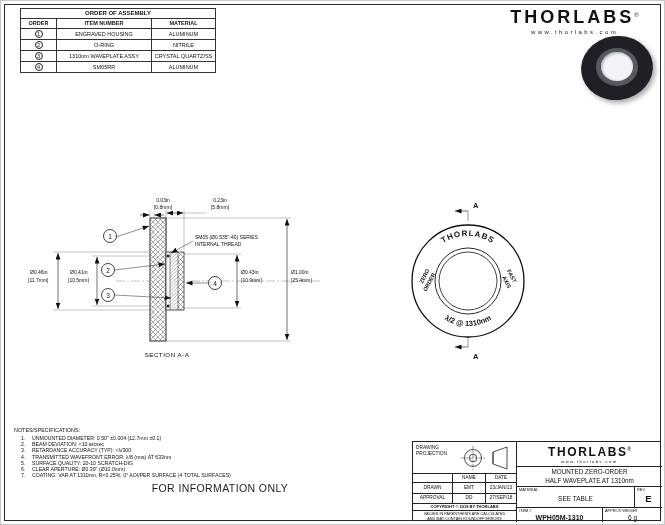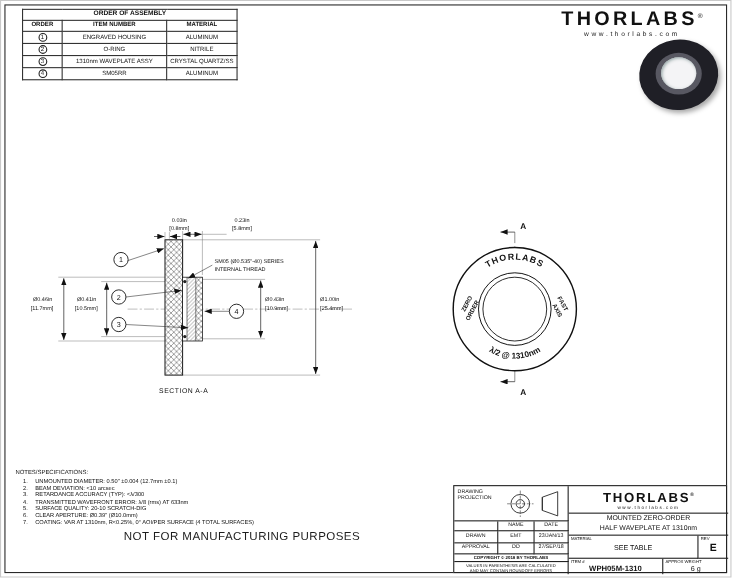--- a/index.html
+++ b/index.html
@@ -265,21 +265,21 @@
         <span class="nn">6.</span>
         <span>CLEAR APERTURE: Ø0.39" (Ø10.0mm)</span>
       </div>
     <div class="note">
         <span class="nn">7.</span>
         <span>COATING: VAR AT 1310nm, R&lt;0.25%, 0° AOI/PER SURFACE (4 TOTAL SURFACES)</span>
       </div>
   </div>
 
   <div class="watermark">
-    <div>NOT FOR MANUFACTURING PURPOSES</div>
+    <div>FOR INFORMATION ONLY</div>
   </div>
 
   <div class="tblock">
 
     <div class="tb-cell" style="left:0;top:0;width:104px;height:32px;">
       <div style="display:flex;">
         <div class="proj-label">DRAWING PROJECTION</div>
         <svg width="54" height="28" viewBox="0 0 54 28" style="margin-top:2px;">
           <circle cx="14" cy="14" r="8.5" fill="none" stroke="#222" stroke-width="0.8"></circle>
           <circle cx="14" cy="14" r="3.8" fill="none" stroke="#222" stroke-width="0.8"></circle>

